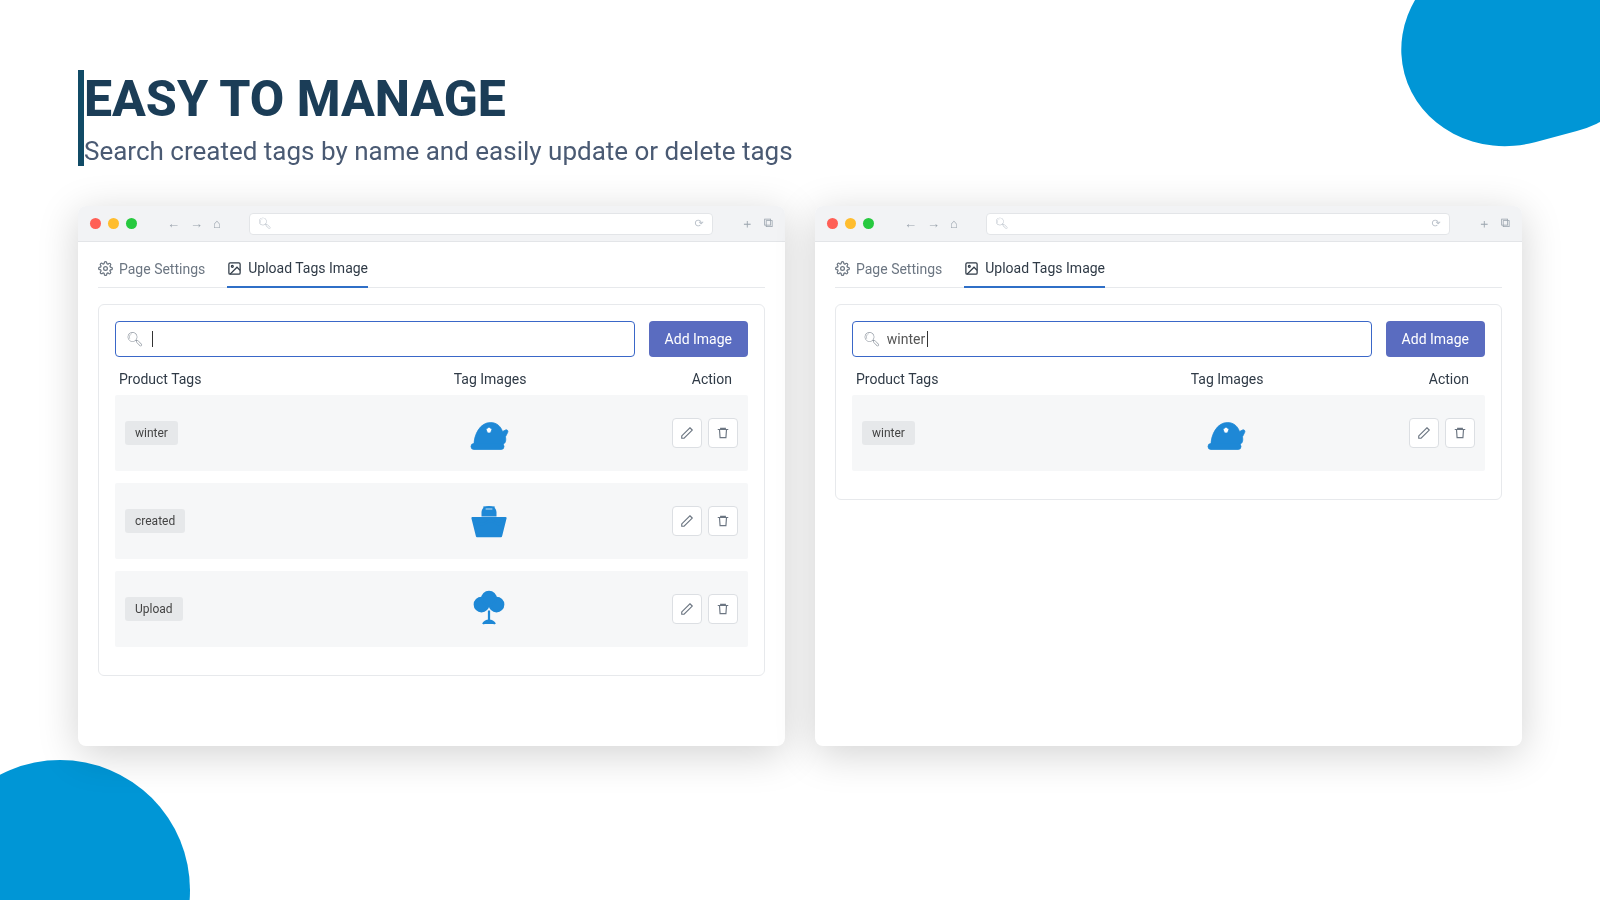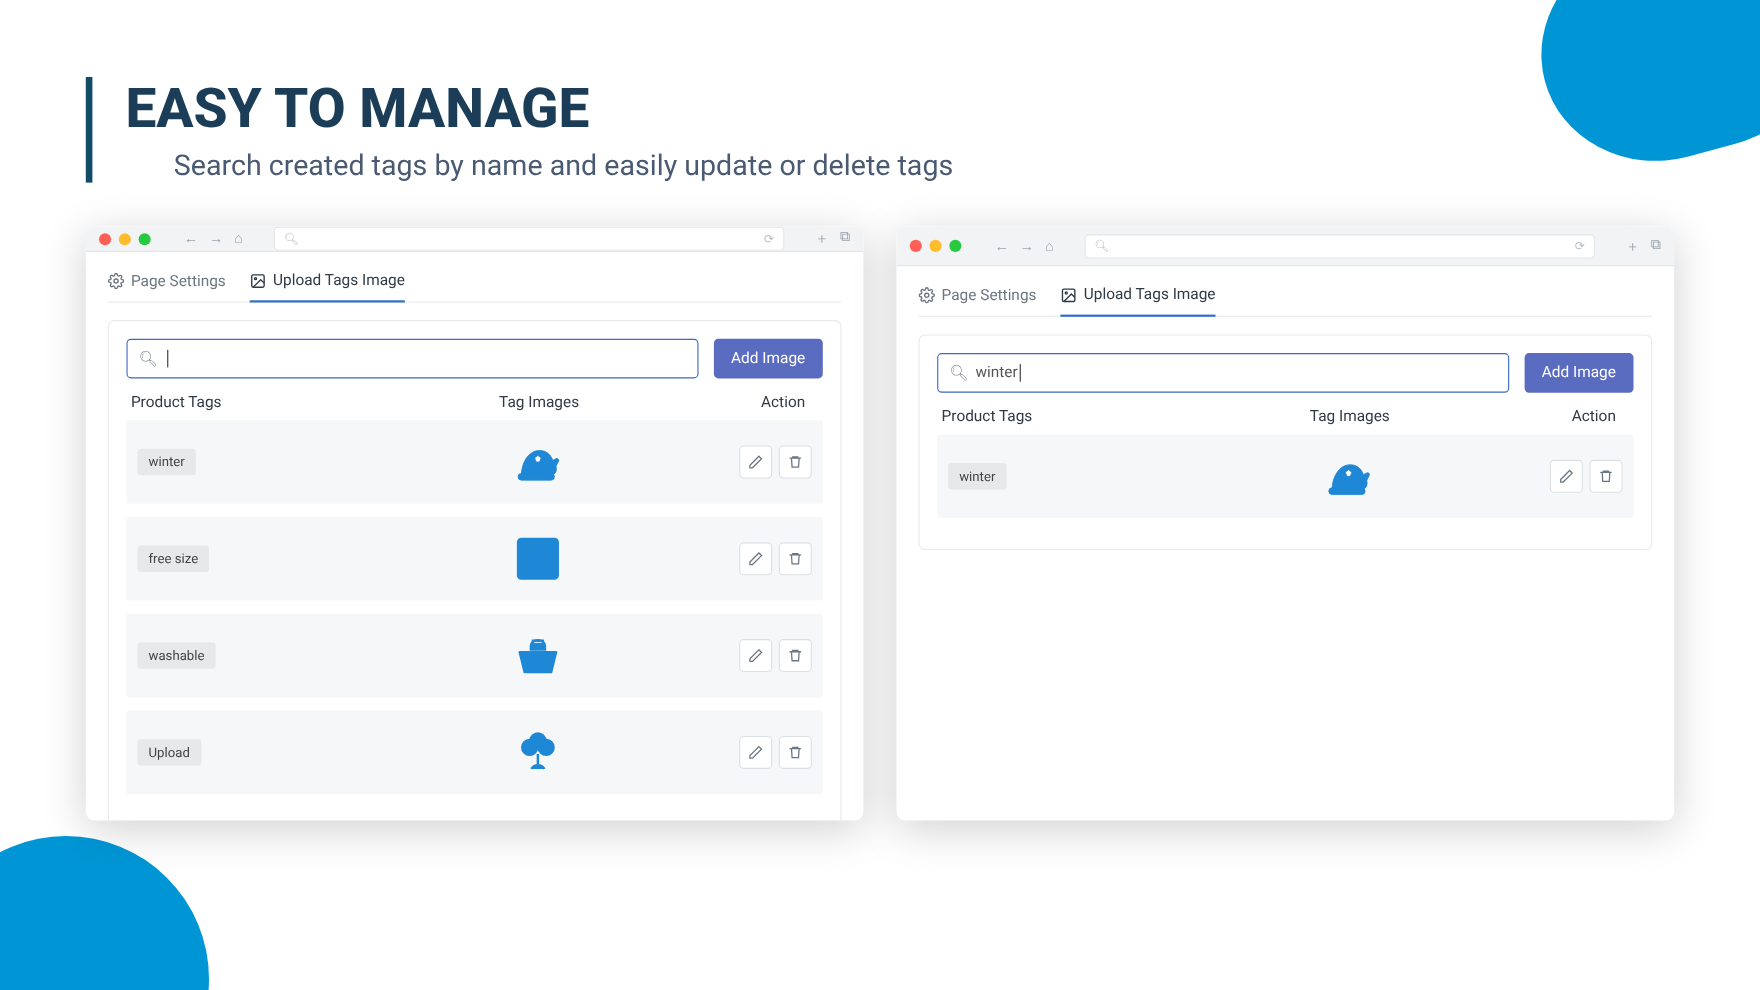--- a/index.html
+++ b/index.html
@@ -3,23 +3,23 @@
 <meta charset="utf-8">
 <style>
   * { box-sizing: border-box; margin: 0; padding: 0; font-family: -apple-system, BlinkMacSystemFont, "Segoe UI", Roboto, sans-serif; }
   body { width: 1600px; height: 900px; background: #fff; position: relative; overflow: hidden; }
 
   
   .blob-top-right { position: absolute; top: -60px; right: -60px; width: 260px; height: 200px; background: #0096d6; border-radius: 50% 50% 50% 50% / 60% 60% 60% 60%; transform: rotate(-15deg); }
   .blob-bottom-left { position: absolute; bottom: -120px; left: -70px; width: 260px; height: 260px; background: #0096d6; border-radius: 50%; }
 
   .page { position: absolute; top: 70px; left: 78px; right: 78px; }
-  .heading-rule { border-left: 6px solid #114b66; padding-left: 30px; }
+  .heading-rule { border-left: 6px solid #114b66; }
   .heading { font-size: 50px; font-weight: 800; letter-spacing: 0px; color: #1b3d57; text-transform: uppercase; }
-  .subheading { font-size: 26px; color: #4a5a73; margin-top: 8px; font-weight: 400; margin-left: 44px; }
+  .subheading { font-size: 26px; color: #4a5a73; margin-top: 8px; font-weight: 400; }
 
   .panels { display: flex; gap: 30px; margin-top: 40px; }
   .browser { flex: 1; background: #fff; border-radius: 8px; box-shadow: 0 8px 40px rgba(0,0,0,.18); overflow: hidden; display: flex; flex-direction: column; }
   .browser-left { height: 540px; }
   .browser-right { height: 540px; }
 
   
   .chrome { height: 36px; background: #f2f3f5; display: flex; align-items: center; padding: 0 12px; gap: 10px; border-bottom: 1px solid #e3e5e8; }
   .dots { display: flex; gap: 7px; }
   .dot { width: 11px; height: 11px; border-radius: 50%; }
@@ -139,46 +139,21 @@
                     </svg>
                   </button>
       <button class="icon-btn">
                     <svg viewBox="0 0 24 24" fill="none" stroke="currentColor" stroke-width="2">
                       <path d="M3 6h18M8 6V4h8v2M6 6l1 14h10l1-14"></path>
                     </svg>
                   </button>
     </div>
   </div>
   <div class="trow">
-    <div><span class="tag-pill">free size</span></div>
-    <div class="imgcell">
-                  <span class="icon-box">
-                    <svg viewBox="0 0 64 64" width="48" height="48" fill="none" stroke="#1e88d6" stroke-width="3">
-                      <rect x="8" y="8" width="48" height="48" rx="4"></rect>
-                      <path d="M20 14v36M44 14v36" stroke-dasharray="4 4"></path>
-                      <circle cx="32" cy="20" r="5" fill="#1e88d6"></circle>
-                      <path d="M24 26h16l-4 20h-8z" fill="#1e88d6"></path>
-                    </svg>
-                  </span>
-                </div>
-    <div class="actions">
-      <button class="icon-btn">
-                    <svg viewBox="0 0 24 24" fill="none" stroke="currentColor" stroke-width="2">
-                      <path d="M17 3l4 4L7 21H3v-4z"></path>
-                    </svg>
-                  </button>
-      <button class="icon-btn">
-                    <svg viewBox="0 0 24 24" fill="none" stroke="currentColor" stroke-width="2">
-                      <path d="M3 6h18M8 6V4h8v2M6 6l1 14h10l1-14"></path>
-                    </svg>
-                  </button>
-    </div>
-  </div>
-  <div class="trow">
-    <div><span class="tag-pill">washable</span></div>
+    <div><span class="tag-pill">created</span></div>
     <div class="imgcell">
                   <span class="icon-box">
                     <svg viewBox="0 0 64 64" width="48" height="48" fill="none" stroke="#1e88d6" stroke-width="3">
                       <path d="M10 28h44l-6 24H16z" stroke-linejoin="round"></path>
                       <path d="M16 34c4 3 8 3 12 0s8-3 12 0 8 3 12 0"></path>
                       <path d="M22 20a10 8 0 0 1 20 0v6H22z" fill="#1e88d6" stroke="none"></path>
                       <rect x="26" y="14" width="12" height="4" fill="#fff"></rect>
                     </svg>
                   </span>
                 </div>

